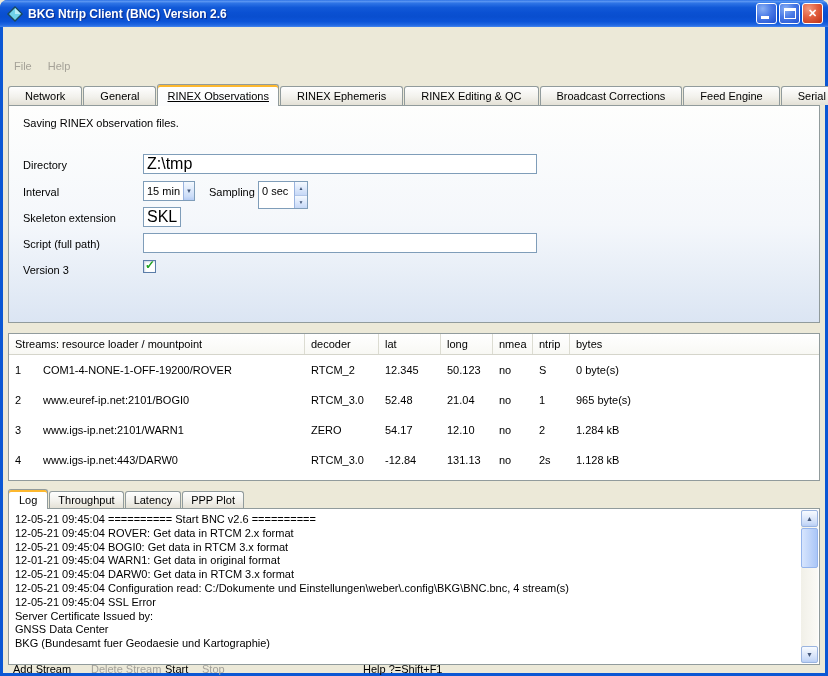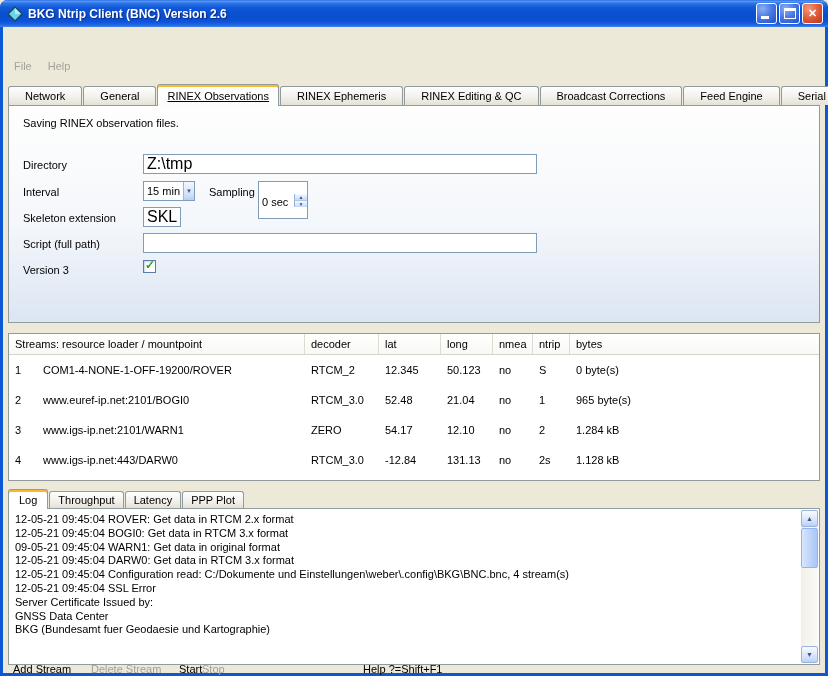--- a/index.html
+++ b/index.html
@@ -48,21 +48,21 @@
     background:linear-gradient(180deg,#fefefd 0%,#f4f7fb 55%,#dbe5f3 100%); }
   .panel .desc { position:absolute; left:14px; top:11px; }
   .flabel { position:absolute; left:14px; white-space:nowrap; }
   .field { position:absolute; left:134px; }
   .tinput { border:1px solid #7f9db9; background:#fff; height:20px; padding:2px 3px;
     font-family:"Liberation Sans",sans-serif; font-size:16px; color:#000; }
   .combo { display:flex; height:20px; border:1px solid #7f9db9; background:#fff; align-items:stretch; }
   .combo .cval { flex:1; padding:3px 3px 0 3px; white-space:nowrap; }
   .combo .cbtn { width:15px; background:linear-gradient(180deg,#f4f9ff,#cbdcf8 80%,#b5ccf4); border-left:1px solid #9ab4e0;
     display:flex; align-items:center; justify-content:center; font-size:6px; color:#44587c; }
-  .spin { display:flex; height:38px; border:1px solid #7f9db9; background:#fff;align-items:center; }
+  .spin { display:flex; height:28px; border:1px solid #7f9db9; background:#fff; }
   .spin .sval { flex:1; padding:3px 3px 0 3px; white-space:nowrap; }
   .spin .sbtns { width:13px; display:flex; flex-direction:column; border-left:1px solid #9ab4e0; }
   .spin .sbtns span { flex:1; background:linear-gradient(180deg,#f4f9ff,#c6d8f7); display:flex; align-items:center;
     justify-content:center; font-size:5px; color:#44587c; }
   .spin .sbtns span:first-child { border-bottom:1px solid #b2c6e8; }
   .checkbox { position:absolute; left:134px; width:13px; height:13px; background:#fff;
     border:1px solid #5a7ca8; box-shadow:inset 1px 1px 2px #c9d4e2; }
   .checkbox .check { position:absolute; left:1px; top:-3px; color:#21a121; font-size:12px; font-weight:bold; }
 
   
@@ -94,21 +94,21 @@
     background:linear-gradient(180deg,#f8fbff,#ccdcf8 80%,#b8cef5); border:1px solid #9ab4e0; border-radius:2px;
     display:flex; align-items:center; justify-content:center; font-size:7px; color:#44587c; }
   .sb-up { top:0; } .sb-down { bottom:0; }
   .sb-thumb { position:absolute; left:0; top:18px; width:17px; height:40px;
     background:linear-gradient(90deg,#d7e5fd,#aac6f7); border:1px solid #94b4ec; border-radius:2px; }
 
   
   .footer { flex:1; position:relative; }
   .fbtn { position:absolute; top:50%; transform:translateY(-50%); white-space:nowrap; }
   .fbtn.disabled { color:#a3a19a; }
-  .f-add { left:10px; } .f-del { left:88px; } .f-start { left:176px;text-align:center; } .f-stop { left:199px; } .f-help { left:360px; }
+  .f-add { left:10px; } .f-del { left:88px; } .f-start { left:162px;text-align:center; } .f-stop { left:199px; } .f-help { left:360px; }
 </style>
 </head>
 <body>
 
 <div class="window">
 
   <div class="titlebar">
     <span class="app-icon">
       <svg width="16" height="16" viewBox="0 0 16 16">
         <polygon points="8,0 16,8 8,16 0,8" fill="#1b4a5a"></polygon>
@@ -238,23 +238,24 @@
 
   <div class="btabstrip">
     <span class="btab active">Log</span>
     <span class="btab">Throughput</span>
     <span class="btab">Latency</span>
     <span class="btab">PPP Plot</span>
   </div>
 
   <div class="logpanel">
     <div class="loglines">
+      <div>12-05-21 09:45:04 ========== Start BNC v2.6 ==========</div>
       <div>12-05-21 09:45:04 ROVER: Get data in RTCM 2.x format</div>
       <div>12-05-21 09:45:04 BOGI0: Get data in RTCM 3.x format</div>
-      <div>09-05-21 09:45:04 WARN1: Get data in original format</div>
+      <div>12-01-21 09:45:04 WARN1: Get data in original format</div>
       <div>12-05-21 09:45:04 DARW0: Get data in RTCM 3.x format</div>
       <div>12-05-21 09:45:04 Configuration read: C:/Dokumente und Einstellungen\weber\.config\BKG\BNC.bnc, 4 stream(s)</div>
       <div>12-05-21 09:45:04 SSL Error</div>
       <div>Server Certificate Issued by:</div>
       <div>GNSS Data Center</div>
       <div>BKG (Bundesamt fuer Geodaesie und Kartographie)</div>
     </div>
     <div class="scrollbar">
       <span class="sb-btn sb-up">▲</span>
       <span class="sb-thumb"></span>

